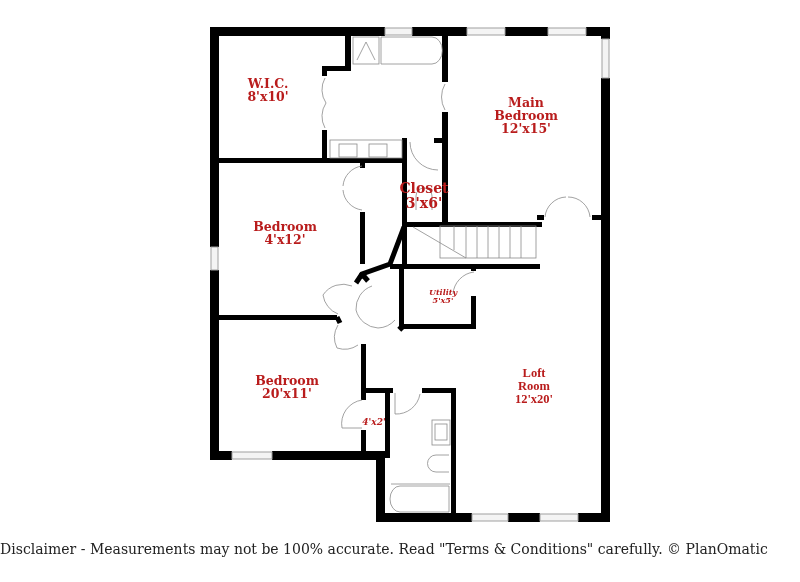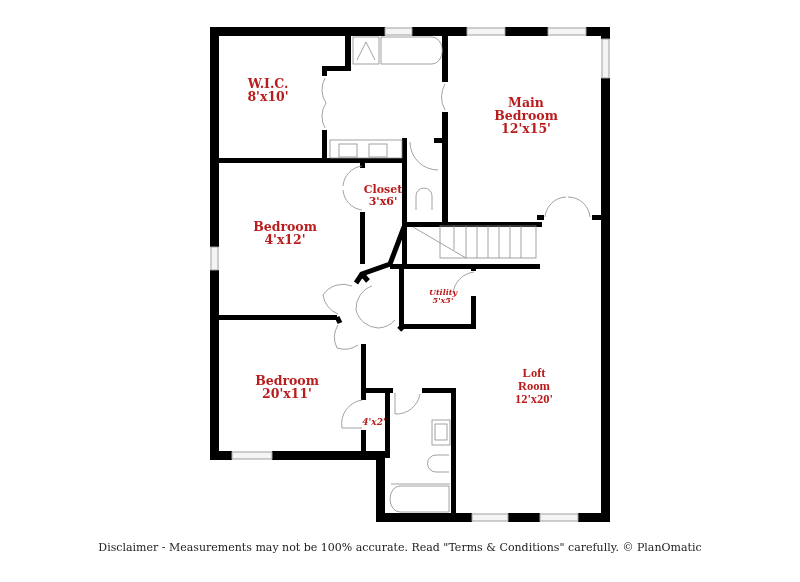--- a/index.html
+++ b/index.html
@@ -1,23 +1,23 @@
 <!DOCTYPE html>
 <html><head>
 <meta charset="utf-8">
 <style>
   html, body { margin: 0; padding: 0; background: #ffffff; }
   body { width: 800px; height: 582px; position: relative; overflow: hidden; font-family: "DejaVu Serif", "Liberation Serif", serif; }
   #plan { position: absolute; left: 0; top: 0; width: 800px; height: 582px; }
   .label { position: absolute; text-align: center; font-family: "DejaVu Serif", "Liberation Serif", serif; font-weight: bold; color: #b91c1c; line-height: 1.05; transform: translate(-50%, -50%); white-space: nowrap; }
   .label .l { display: block; }
   .big { font-size: 12.5px; }
-  .mid { font-size: 11px; }
+  .mid { font-size: 14px; margin-left: 41px; }
   .small { font-size: 8px; font-style: italic; }
-  .disclaimer { position: absolute; left: 0; width: 800px; top: 541px; text-align: center; font-family: "DejaVu Serif", "Liberation Serif", serif; font-size: 11px; color: #222; }
+  .disclaimer { position: absolute; left: 0; width: 800px; top: 541px; text-align: left; font-family: "DejaVu Serif", "Liberation Serif", serif; font-size: 14px; color: #222; }
 </style>
 </head>
 <body>
 
 <svg id="plan" viewBox="0 0 800 582" xmlns="http://www.w3.org/2000/svg">
 
   <g fill="#000">
 
     <rect x="210" y="27" width="175" height="9"></rect>
     <rect x="412" y="27" width="55" height="9"></rect>

